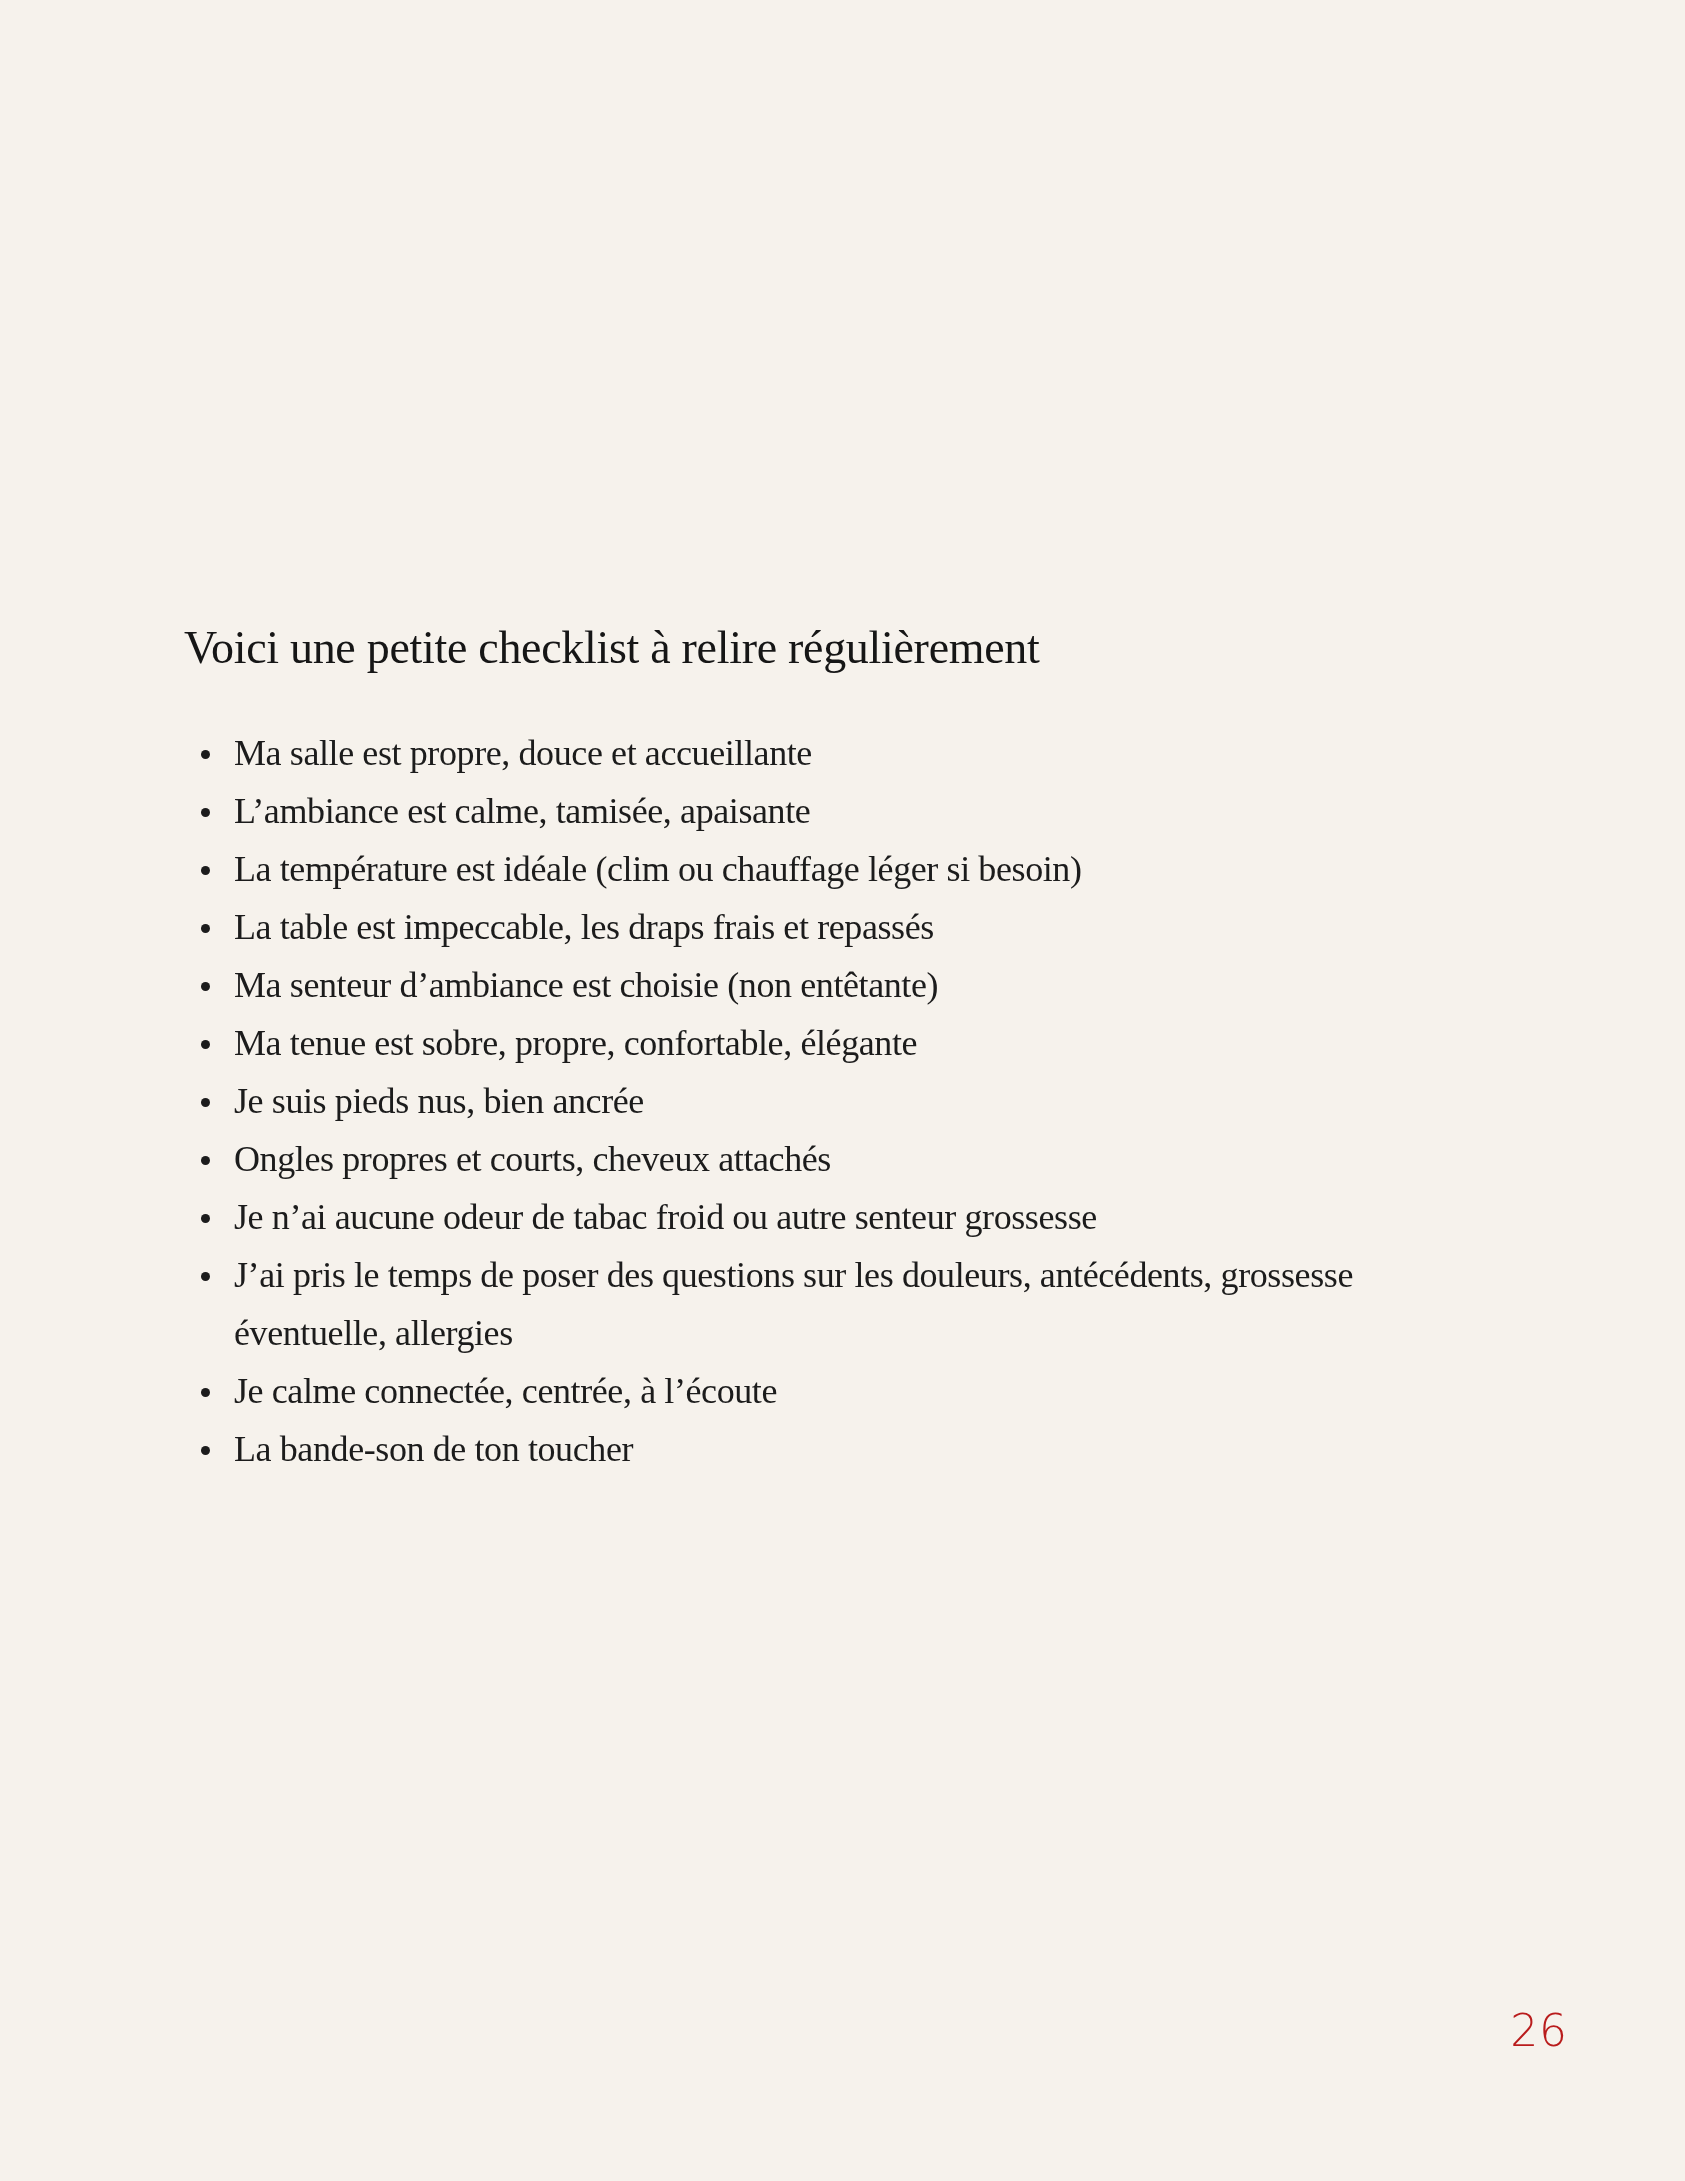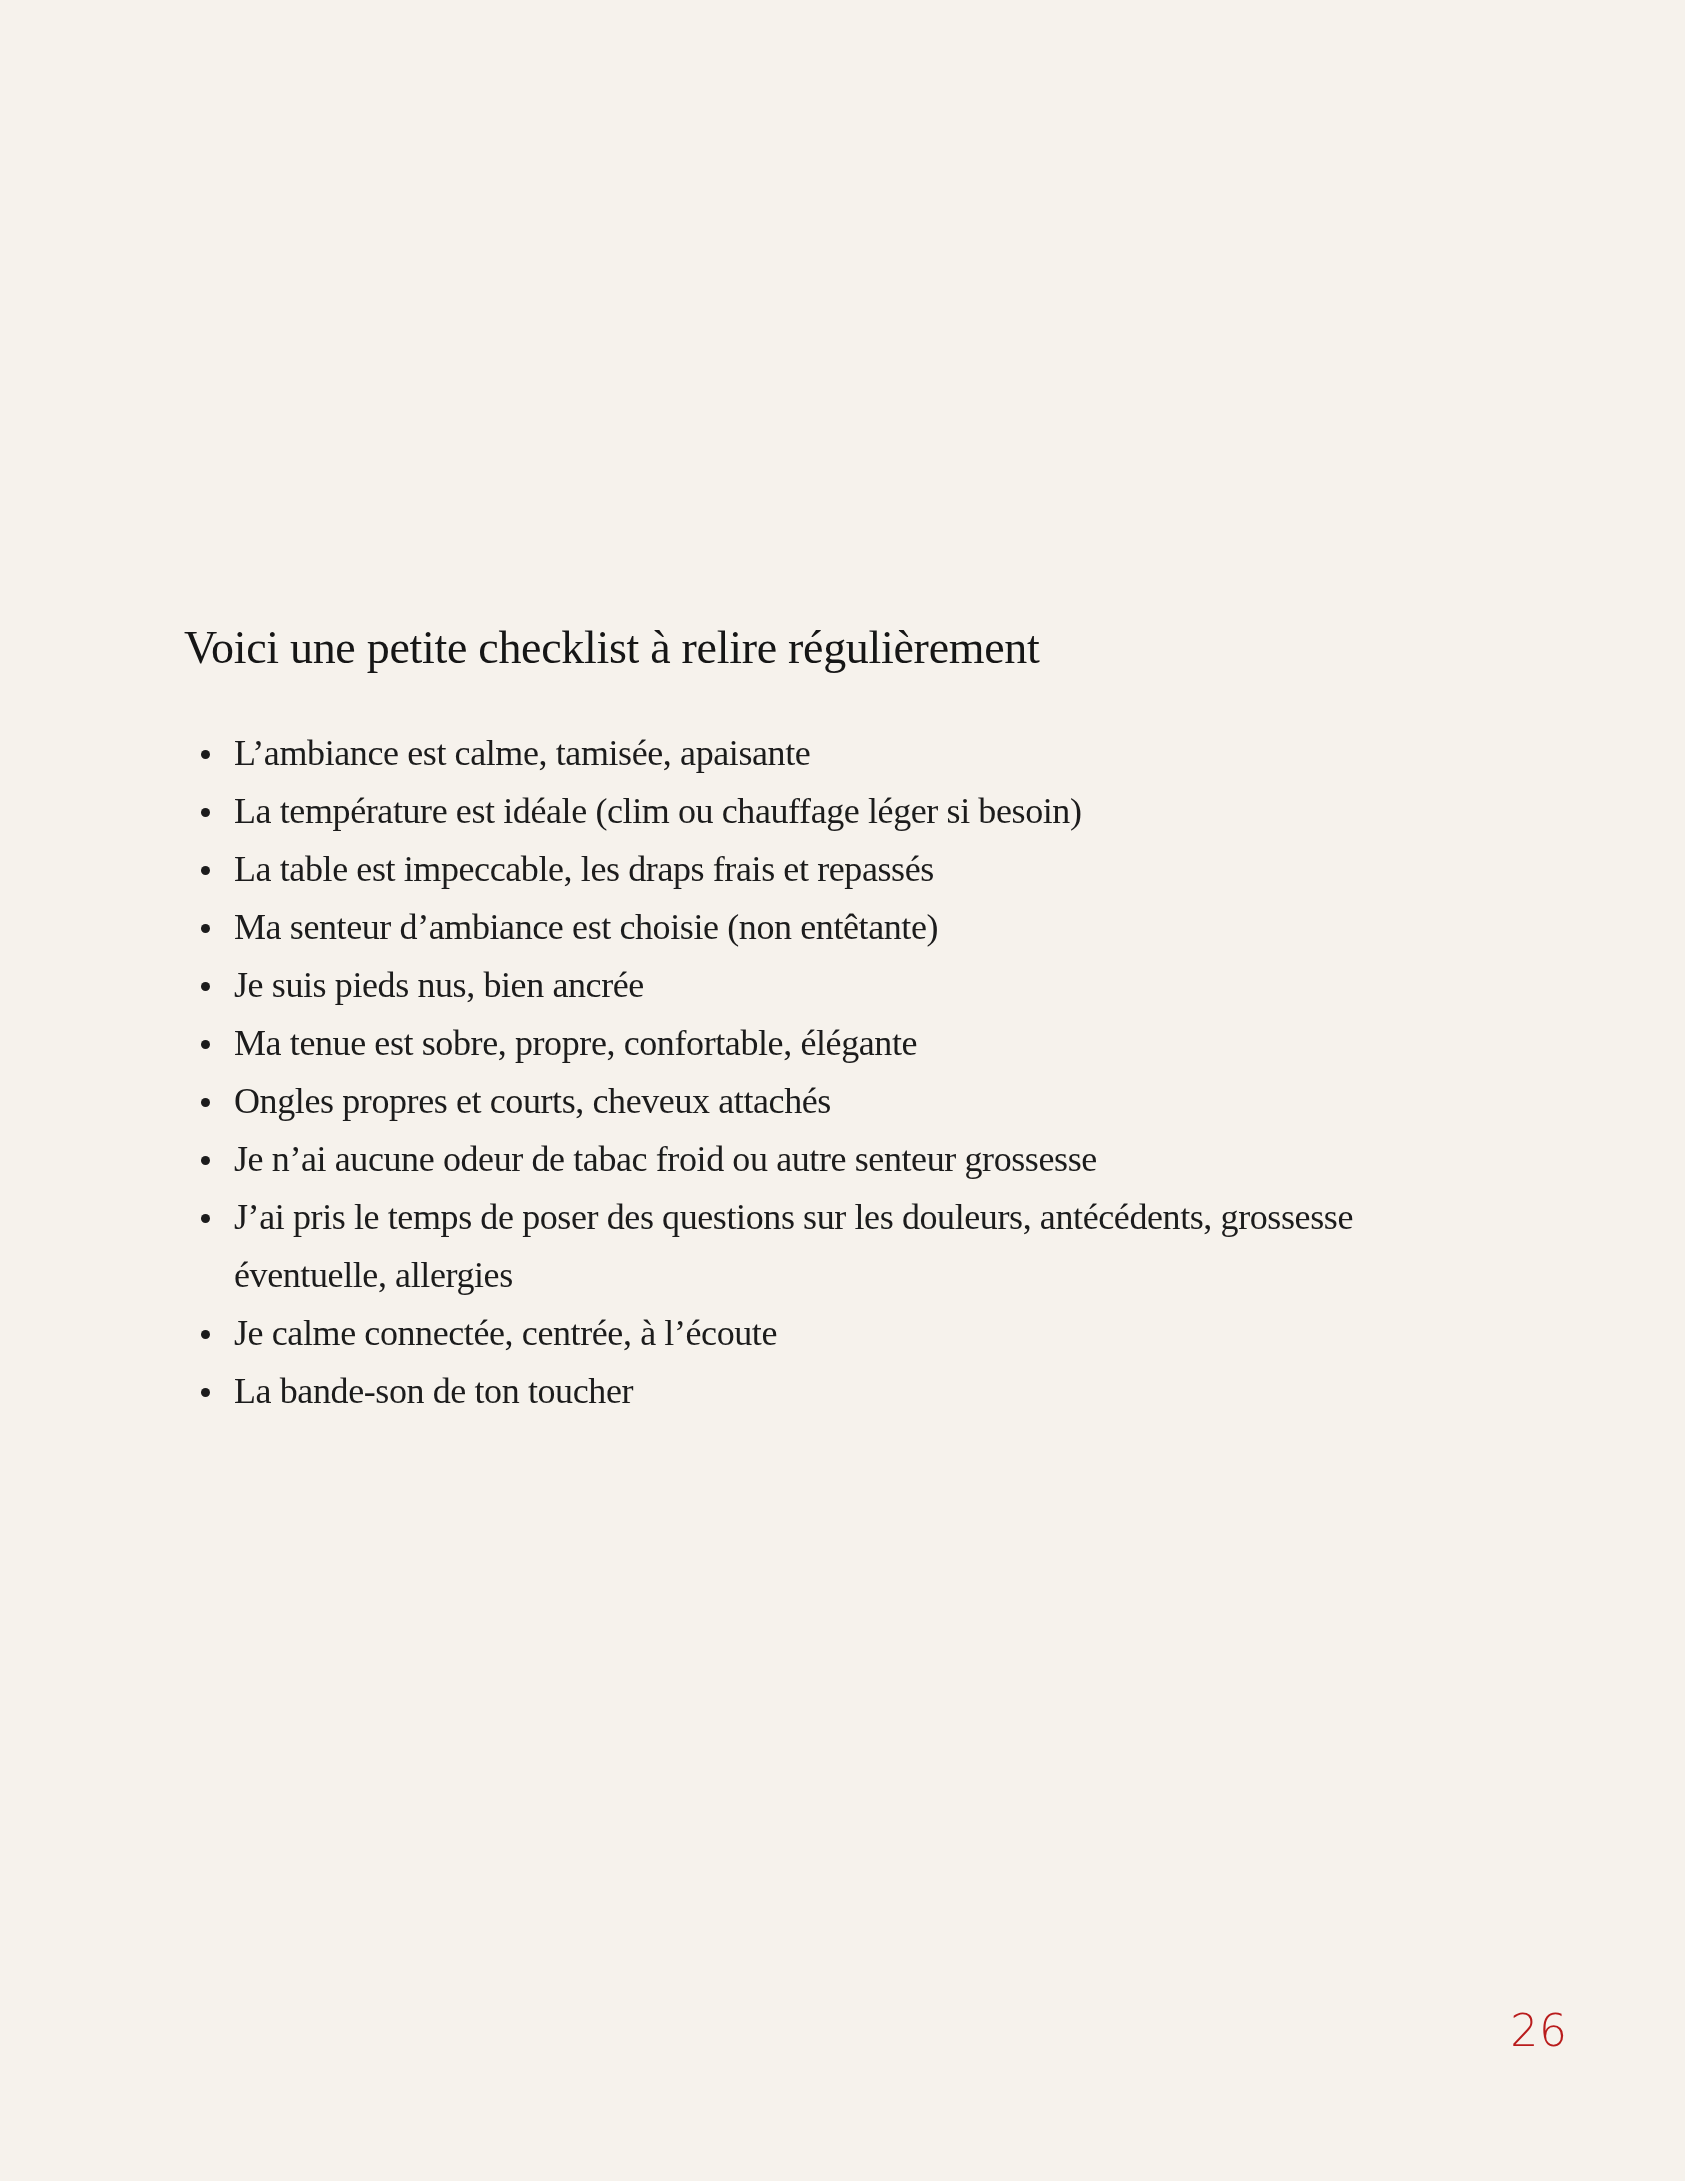--- a/index.html
+++ b/index.html
@@ -71,26 +71,27 @@
       letter-spacing: 0.9px;
     }
   </style>
 </head>
 <body>
 
 <div class="page">
   <h2 class="heading">Voici une petite checklist à relire régulièrement</h2>
 
   <ul class="checklist">
+    <li><span class="bullet"></span><span>Ma salle est propre, douce et accueillante</span></li>
     <li><span class="bullet"></span><span>L’ambiance est calme, tamisée, apaisante</span></li>
     <li><span class="bullet"></span><span>La température est idéale (clim ou chauffage léger si besoin)</span></li>
     <li><span class="bullet"></span><span>La table est impeccable, les draps frais et repassés</span></li>
     <li><span class="bullet"></span><span>Ma senteur d’ambiance est choisie (non entêtante)</span></li>
+    <li><span class="bullet"></span><span>Ma tenue est sobre, propre, confortable, élégante</span></li>
     <li><span class="bullet"></span><span>Je suis pieds nus, bien ancrée</span></li>
-    <li><span class="bullet"></span><span>Ma tenue est sobre, propre, confortable, élégante</span></li>
     <li><span class="bullet"></span><span>Ongles propres et courts, cheveux attachés</span></li>
     <li><span class="bullet"></span><span>Je n’ai aucune odeur de tabac froid ou autre senteur grossesse</span></li>
     <li><span class="bullet"></span><span>J’ai pris le temps de poser des questions sur les douleurs, antécédents, grossesse éventuelle, allergies</span></li>
     <li><span class="bullet"></span><span>Je calme connectée, centrée, à l’écoute</span></li>
     <li><span class="bullet"></span><span>La bande-son de ton toucher</span></li>
   </ul>
 
   <div class="page-number">26</div>
 </div>
 

